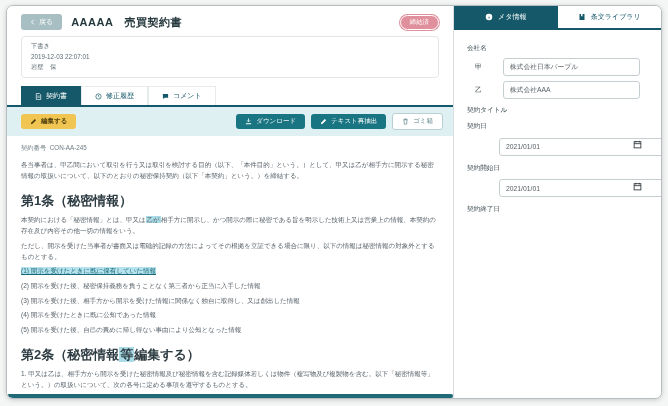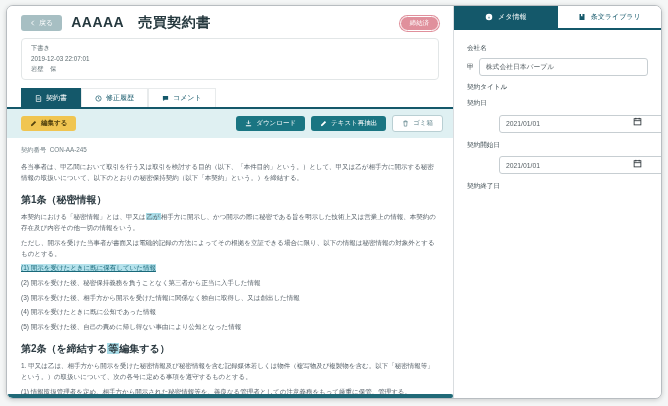--- a/index.html
+++ b/index.html
@@ -5,54 +5,54 @@
   html,body{margin:0;padding:0;width:668px;height:406px;overflow:hidden;background:#f4f6f6;
     font-family:"Liberation Sans","DejaVu Sans",sans-serif;}
   .window{position:absolute;left:6px;top:5px;right:6px;bottom:7px;background:#fff;
     border:1px solid #b8bdc1;border-radius:7px;box-shadow:0 1px 5px rgba(0,0,0,.18);
     display:flex;overflow:hidden;}
   
   .left{flex:1;min-width:0;display:flex;flex-direction:column;background:#fff;position:relative;}
   .doc-header{display:flex;align-items:center;gap:9px;padding:8px 14px 3px 14px;}
   .back-btn{display:inline-flex;align-items:center;gap:3px;background:#a7bfc3;color:#fff;
     border:none;border-radius:3px;font-size:7px;padding:3px 9px;cursor:pointer;}
-  .page-title{font-size:14px;font-weight:bold;color:#25383e;letter-spacing:.5px;}
+  .page-title{font-size:11px;font-weight:bold;color:#25383e;letter-spacing:.5px;}
   .status-badge{margin-left:auto;background:#e0909c;color:#fff;font-size:6.4px;
     padding:2px 9px;border-radius:9px;border:1px solid #fff;box-shadow:0 0 0 1px #e0909c;}
   .meta-box{margin:3px 14px 0 14px;border:1px solid #e2e6e7;border-radius:4px;
     padding:4px 9px;font-size:6.3px;color:#5c6b70;line-height:1.7;background:#fff;}
   .tabbar{display:flex;margin-top:8px;padding-left:14px;border-bottom:2px solid #14586a;align-items:flex-end;}
   .tab{display:inline-flex;align-items:center;gap:4px;font-size:7px;padding:4px 13px;
     background:#fff;color:#14586a;border:1px solid #e8ebec;border-bottom:none;cursor:pointer;}
   .tab.active{background:#14586a;color:#fff;border-color:#14586a;}
   .content{flex:1;min-height:0;background:#dff0f2;display:flex;flex-direction:column;}
   .toolbar{display:flex;align-items:center;gap:6px;padding:6px 10px 6px 14px;}
   .btn{display:inline-flex;align-items:center;gap:4px;font-size:6.5px;border-radius:3px;
     padding:3px 9px;border:none;cursor:pointer;white-space:nowrap;}
   .btn-edit{background:#f0c551;color:#54430f;font-weight:bold;}
   .btn-teal{background:#1a7582;color:#fff;}
   .btn-ghost{background:#fff;color:#587e86;border:1px solid #b9cfd3;}
   .push{margin-left:auto;}
   .document{flex:1;min-height:0;background:#fff;padding:4px 14px 0 14px;overflow:hidden;
     font-size:6.5px;color:#566068;line-height:1.65;}
   .doc-number{font-size:6.3px;color:#6d7c82;margin:3px 0 7px 0;}
   .document p{margin:4px 0;}
-  .art-heading{font-size:10px;font-weight:bold;color:#2e3c43;margin:8px 0 3px 0;}
+  .art-heading{font-size:13px;font-weight:bold;color:#2e3c43;margin:8px 0 3px 0;}
   .hl{background:#a9dce7;padding:0 1px;}
   .clause-link{background:#b5e2ec;color:#19697a;text-decoration:underline;cursor:pointer;}
   .hscroll{height:4px;background:#206977;border-radius:2px;}
   
   .sidebar{width:207px;background:#fff;border-left:1px solid #d9dde0;display:flex;flex-direction:column;}
   .side-tabs{display:flex;border-bottom:2px solid #14586a;}
   .side-tab{flex:1;display:flex;align-items:center;justify-content:center;gap:5px;
     font-size:7px;padding:6px 0;background:#fff;color:#14586a;cursor:pointer;}
   .side-tab.active{background:#14586a;color:#fff;}
   .side-content{padding:7px 13px;overflow:hidden;}
   .field-label{font-size:6.6px;color:#3d4b51;margin:7px 0 4px 0;}
-  .party-row{display:flex;align-items:center;gap:5px;margin:5px 0;}
+  .party-row{display:flex;align-items:center;gap:21px;margin:5px 8px;}
   .party-prefix{font-size:6.8px;color:#4a555a;flex:0 0 auto;}
   .tfield{flex:1;width:100%;box-sizing:border-box;height:18px;border:1px solid #c7ced2;
     border-radius:3px;font-size:6.8px;padding:0 6px;color:#555e63;background:#fff;
     font-family:"Liberation Sans","DejaVu Sans",sans-serif;}
   .date-wrap{position:relative;margin:4px 0 8px 0;}
   .date-wrap .tfield{padding-right:7px;margin-left:32px;}
   .cal-icon{position:absolute;right:6px;top:5px;color:#2b3338;pointer-events:none;}
   .ic{flex:0 0 auto;display:inline-block;}
 </style>
 </head>
@@ -143,21 +143,21 @@
         <p><span>本契約における「秘密情報」とは、甲又は</span><span class="hl">乙が</span><span>相手方に開示し、かつ開示の際に秘密である旨を明示した技術上又は営業上の情報、本契約の存在及び内容その他一切の情報をいう。</span></p>
 
         <p>ただし、開示を受けた当事者が書面又は電磁的記録の方法によってその根拠を立証できる場合に限り、以下の情報は秘密情報の対象外とするものとする。</p>
 
         <p><span class="clause-link">(1) 開示を受けたときに既に保有していた情報</span></p>
         <p>(2) 開示を受けた後、秘密保持義務を負うことなく第三者から正当に入手した情報</p>
         <p>(3) 開示を受けた後、相手方から開示を受けた情報に関係なく独自に取得し、又は創出した情報</p>
         <p>(4) 開示を受けたときに既に公知であった情報</p>
         <p>(5) 開示を受けた後、自己の責めに帰し得ない事由により公知となった情報</p>
 
-        <div class="art-heading"><span>第2条（を締結する</span><span class="hl">等</span><span>編集する）</span></div>
+        <div class="art-heading"><span>第2条（秘密情報</span><span class="hl">等</span><span>編集する）</span></div>
 
         <p>1. 甲又は乙は、相手方から開示を受けた秘密情報及び秘密情報を含む記録媒体若しくは物件（複写物及び複製物を含む。以下「秘密情報等」という。）の取扱いについて、次の各号に定める事項を遵守するものとする。</p>
 
         <p>(1) 情報取扱管理者を定め、相手方から開示された秘密情報等を、善良なる管理者としての注意義務をもって厳重に保管、管理する。</p>
         <p>(2) 秘密情報等は、本件目的以外には使用しないものとする。</p>
 
       </div>
 
       <div class="hscroll"></div>
     </div>
@@ -181,20 +181,24 @@
         <span>条文ライブラリ</span>
       </div>
     </div>
 
     <div class="side-content">
       <div class="field-label">会社名</div>
 
       <div class="party-row">
         <span class="party-prefix">甲</span>
         <input class="tfield" type="text" value="株式会社日本パープル" style="">
+      </div>
+      <div class="party-row">
+        <span class="party-prefix">乙</span>
+        <input class="tfield" type="text" value="株式会社AAA" style="">
       </div>
 
       <div class="field-label">契約タイトル</div>
 
       <div class="field-label">契約日</div>
       <div class="date-wrap">
         <input class="tfield" type="text" value="2021/01/01" style="">
         <svg class="ic cal-icon" width="9" height="9" viewBox="0 0 16 16">
             <rect x="2" y="3" width="12" height="11" fill="none" stroke="currentColor" stroke-width="1.5"></rect>
             <path d="M2 6.5h12M5 1.5v3M11 1.5v3" stroke="currentColor" stroke-width="1.5"></path>

